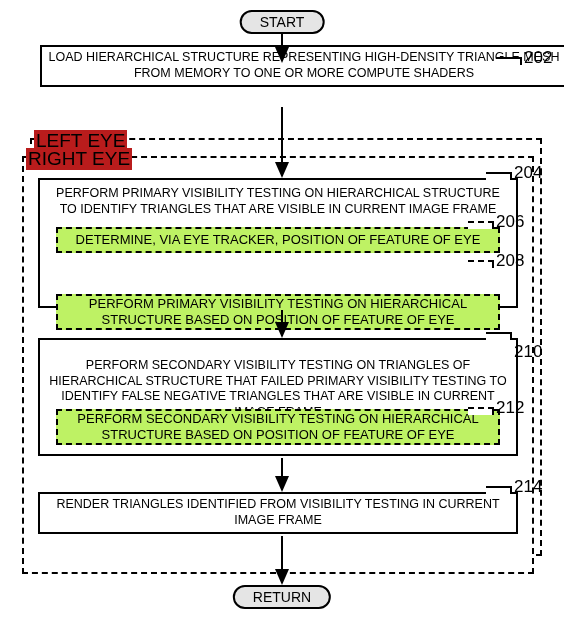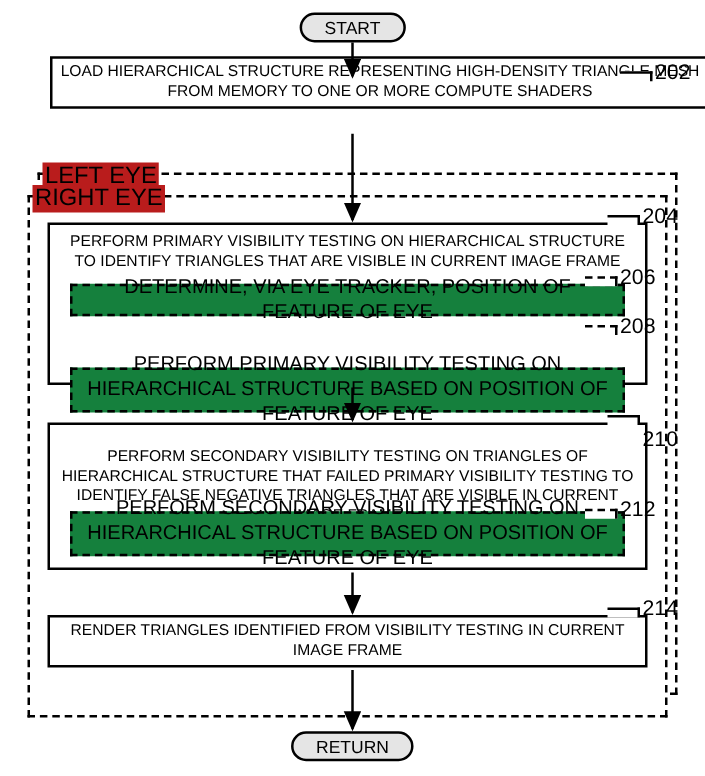--- a/index.html
+++ b/index.html
@@ -43,22 +43,22 @@
   }
   .dashed-box {
     position: absolute;
     border: 2px dashed #000;
     background: #fff;
     box-sizing: border-box;
   }
   .dashed-inner {
     position: absolute;
     border: 2px dashed #000;
-    background: #15803d;
-    font-size: 16px;
+    background: #bef264;
+    font-size: 13px;
     line-height: 1.25;
     text-align: center;
     display: flex;
     justify-content: center;
     align-items: center;
     padding: 3px 6px;
     box-sizing: border-box;
   }
   .eye-label {
     position: absolute;

